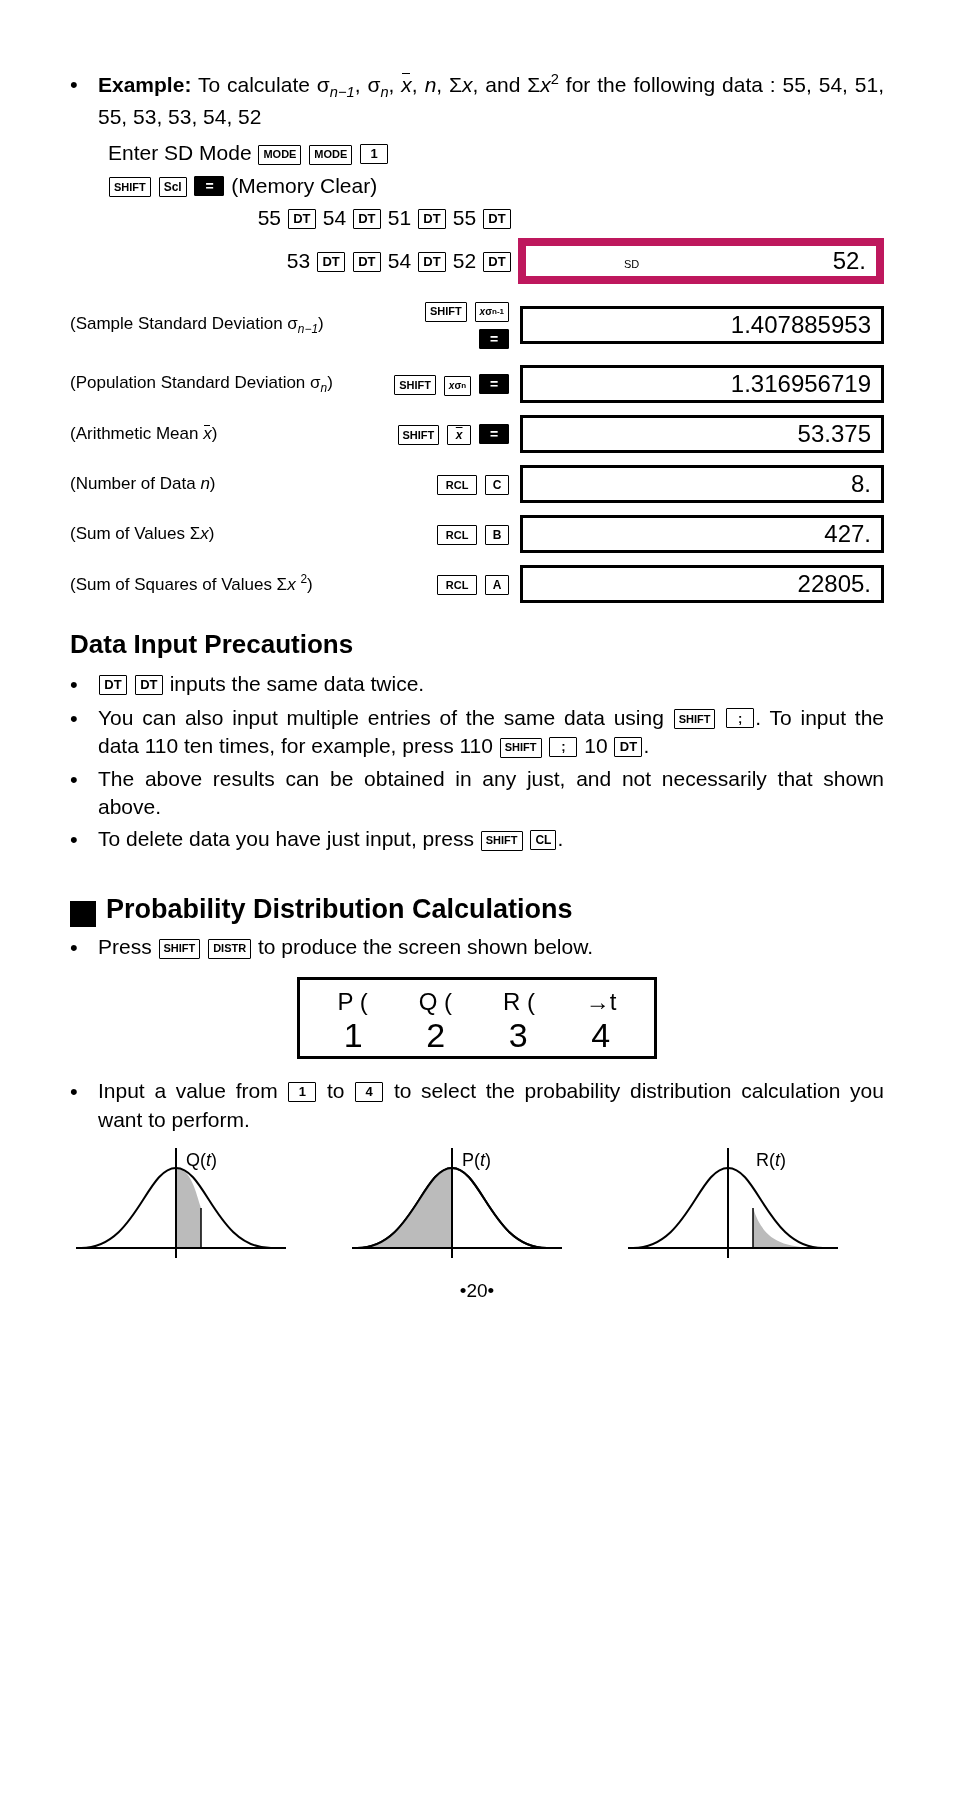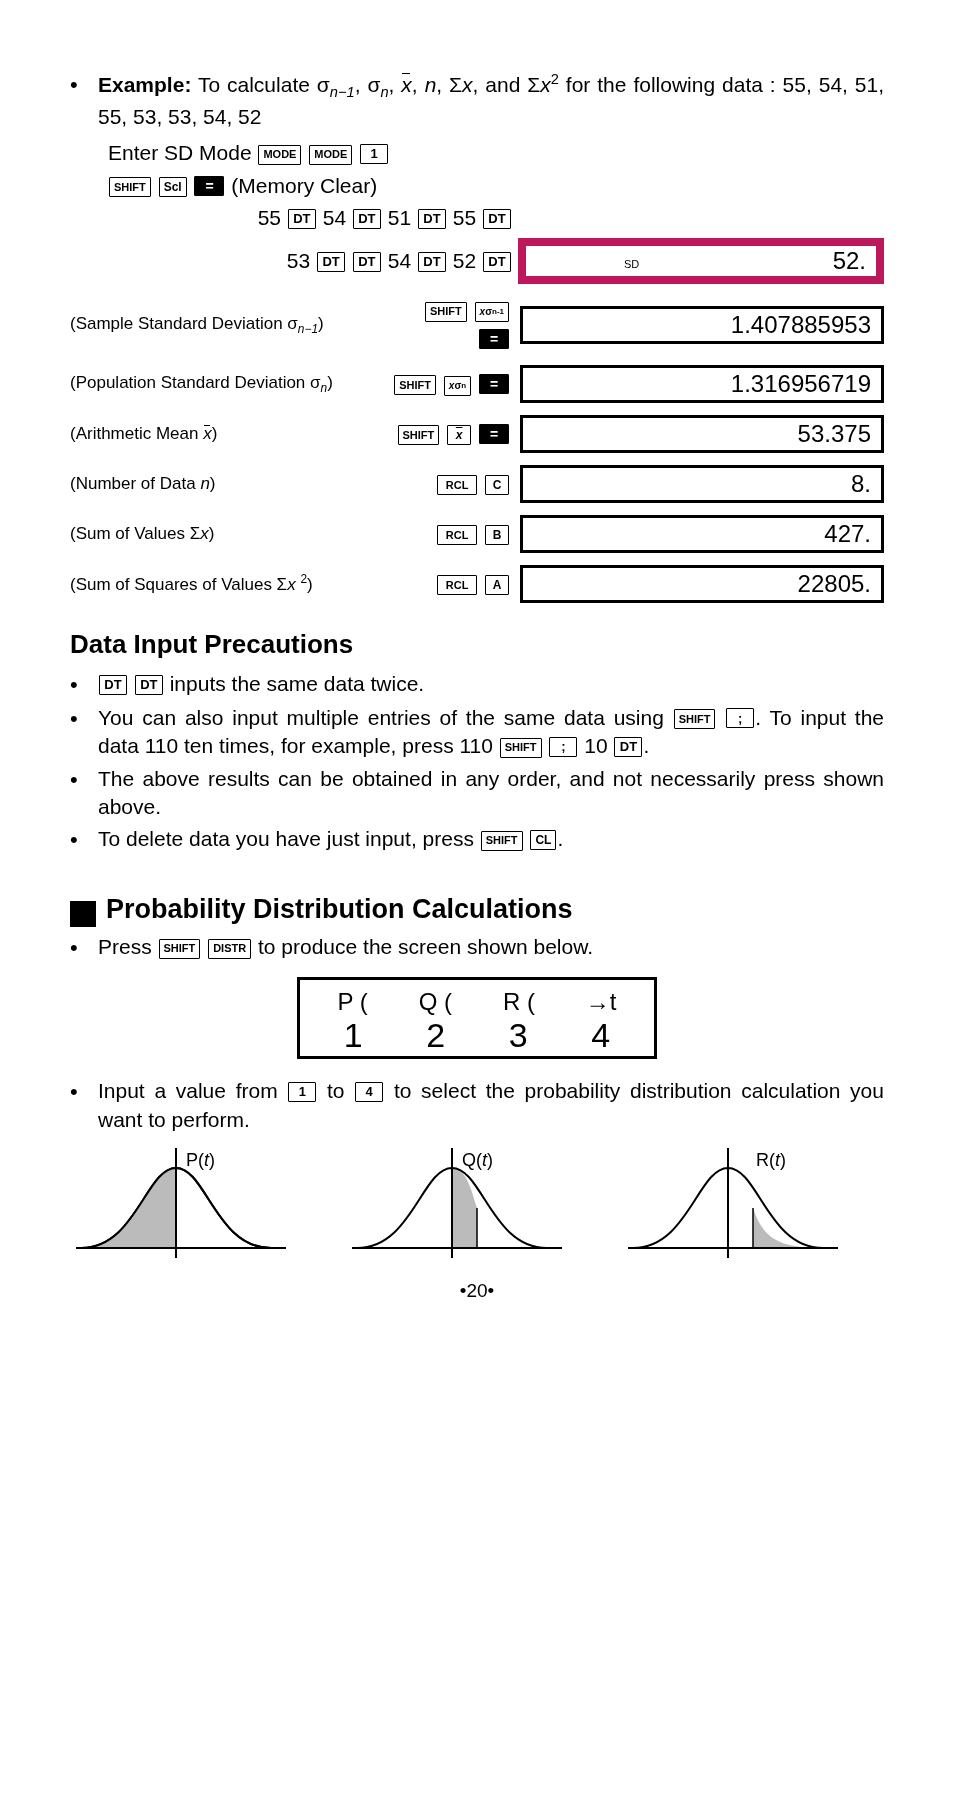--- a/index.html
+++ b/index.html
@@ -205,21 +205,21 @@
     </div>
   </div>
   <div class="bullet-row">
     <div class="bullet">•</div>
     <div class="bullet-body">
       <span>You can also input multiple entries of the same data using </span><span class="key wide">SHIFT</span> <span class="key num">;</span><span>. To input the data 110 ten times, for example, press 110 </span><span class="key wide">SHIFT</span> <span class="key num">;</span><span> 10</span> <span class="key dt">DT</span><span>.</span>
     </div>
   </div>
   <div class="bullet-row">
     <div class="bullet">•</div>
-    <div class="bullet-body">The above results can be obtained in any order, and not necessarily press shown above.</div>
+    <div class="bullet-body">The above results can be obtained in any just, and not necessarily that shown above.</div>
   </div>
   <div class="bullet-row">
     <div class="bullet">•</div>
     <div class="bullet-body">
       <span>To delete data you have just input, press </span><span class="key wide">SHIFT</span> <span class="key">CL</span><span>.</span>
     </div>
   </div>
 </div>
 
 <div class="prob-head">
@@ -251,45 +251,45 @@
 
 <div class="bullet-row">
   <div class="bullet">•</div>
   <div class="bullet-body">
     <span>Input a value from </span><span class="key num">1</span><span> to </span><span class="key num">4</span><span> to select the probability distribution calculation you want to perform.</span>
   </div>
 </div>
 
 <div class="curves">
   <div class="curve-cell">
+    <div class="curve-label" style="left:110px"><span>Q(</span><span class="ital">t</span><span>)</span></div>
+    <svg width="250" height="120">
+      <path d="M100 20 C 115 20, 120 45, 125 60 L 125 100 L 100 100 Z" fill="#bbb" stroke="none"></path>
+      <path d="M5 100 C 60 100, 70 20, 100 20 C 130 20, 140 100, 195 100" stroke="#000" stroke-width="2" fill="none"></path>
+      <line x1="0" y1="100" x2="210" y2="100" stroke="#000" stroke-width="2"></line>
+      <line x1="100" y1="0" x2="100" y2="110" stroke="#000" stroke-width="2"></line>
+      <line x1="125" y1="60" x2="125" y2="100" stroke="#000" stroke-width="1.5"></line>
+    </svg>
+  </div>
+  <div class="curve-cell">
     <div class="curve-label" style="left:110px"><span>P(</span><span class="ital">t</span><span>)</span></div>
     <svg width="250" height="120">
       <path d="M5 100 C 60 100, 70 20, 100 20 C 130 20, 140 100, 195 100" stroke="#000" stroke-width="2" fill="none"></path>
       <path d="M5 100 C 60 100, 70 20, 100 20 L 100 100 Z" fill="#bbb" stroke="none"></path>
       <path d="M5 100 C 60 100, 70 20, 100 20 C 130 20, 140 100, 195 100" stroke="#000" stroke-width="2" fill="none"></path>
       <line x1="0" y1="100" x2="210" y2="100" stroke="#000" stroke-width="2"></line>
       <line x1="100" y1="0" x2="100" y2="110" stroke="#000" stroke-width="2"></line>
       <line x1="100" y1="100" x2="100" y2="20" stroke="#000" stroke-width="1.5"></line>
     </svg>
   </div>
   <div class="curve-cell">
-    <div class="curve-label" style="left:110px"><span>Q(</span><span class="ital">t</span><span>)</span></div>
+    <div class="curve-label" style="left:128px"><span>R(</span><span class="ital">t</span><span>)</span></div>
     <svg width="250" height="120">
-      <path d="M100 20 C 115 20, 120 45, 125 60 L 125 100 L 100 100 Z" fill="#bbb" stroke="none"></path>
+      <path d="M125 60 C 135 90, 150 100, 195 100 L 125 100 Z" fill="#bbb" stroke="none"></path>
       <path d="M5 100 C 60 100, 70 20, 100 20 C 130 20, 140 100, 195 100" stroke="#000" stroke-width="2" fill="none"></path>
       <line x1="0" y1="100" x2="210" y2="100" stroke="#000" stroke-width="2"></line>
       <line x1="100" y1="0" x2="100" y2="110" stroke="#000" stroke-width="2"></line>
       <line x1="125" y1="60" x2="125" y2="100" stroke="#000" stroke-width="1.5"></line>
     </svg>
   </div>
-  <div class="curve-cell">
-    <div class="curve-label" style="left:128px"><span>R(</span><span class="ital">t</span><span>)</span></div>
-    <svg width="250" height="120">
-      <path d="M125 60 C 135 90, 150 100, 195 100 L 125 100 Z" fill="#bbb" stroke="none"></path>
-      <path d="M5 100 C 60 100, 70 20, 100 20 C 130 20, 140 100, 195 100" stroke="#000" stroke-width="2" fill="none"></path>
-      <line x1="0" y1="100" x2="210" y2="100" stroke="#000" stroke-width="2"></line>
-      <line x1="100" y1="0" x2="100" y2="110" stroke="#000" stroke-width="2"></line>
-      <line x1="125" y1="60" x2="125" y2="100" stroke="#000" stroke-width="1.5"></line>
-    </svg>
-  </div>
 </div>
 
 <div class="pagefoot">•<span>20</span>•</div>
 
 </body></html>

